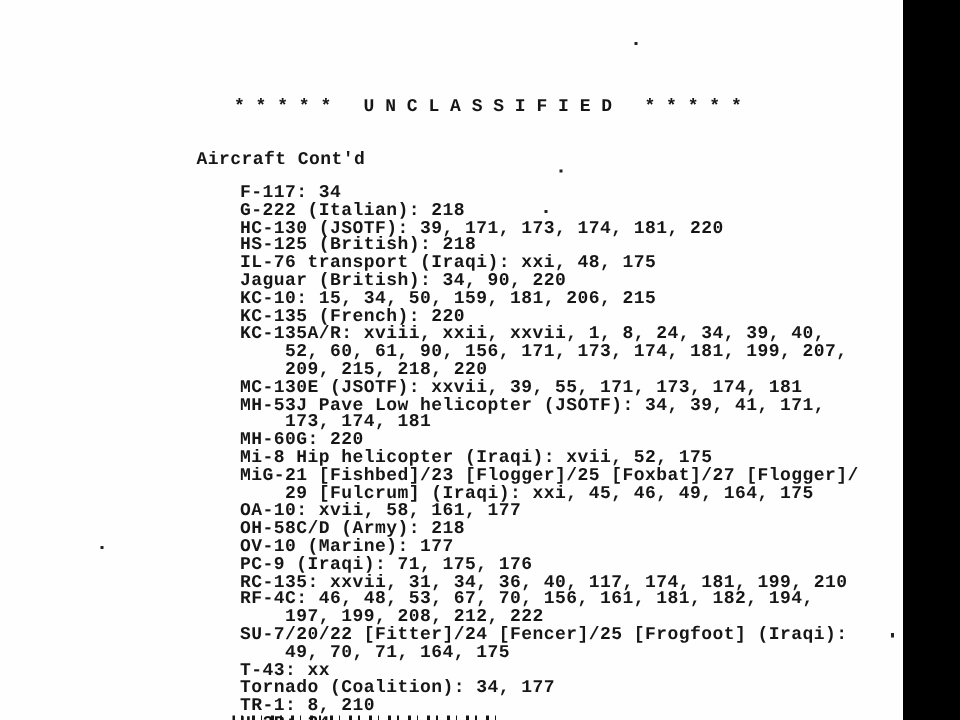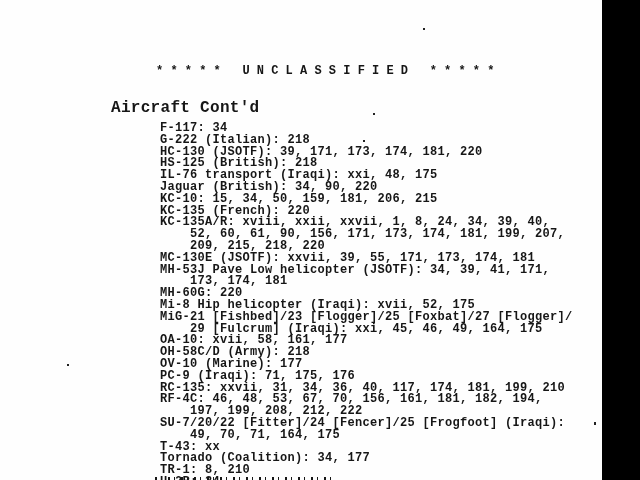--- a/index.html
+++ b/index.html
@@ -17,23 +17,23 @@
   .banner {
     position: absolute;
     left: 156px;
     top: 64px;
     font-size: 12px;
     letter-spacing: 0px;
     white-space: pre;
   }
   .heading {
     position: absolute;
-    left: 111px;
+    left: 131px;
     top: 99px;
-    font-size: 16px;
+    font-size: 12px;
     letter-spacing: 0.3px;
     white-space: pre;
     text-align: right;
   }
   .index {
     position: absolute;
     left: 148px;
     top: 111px;
     margin: 12px;
     font-family: inherit;

